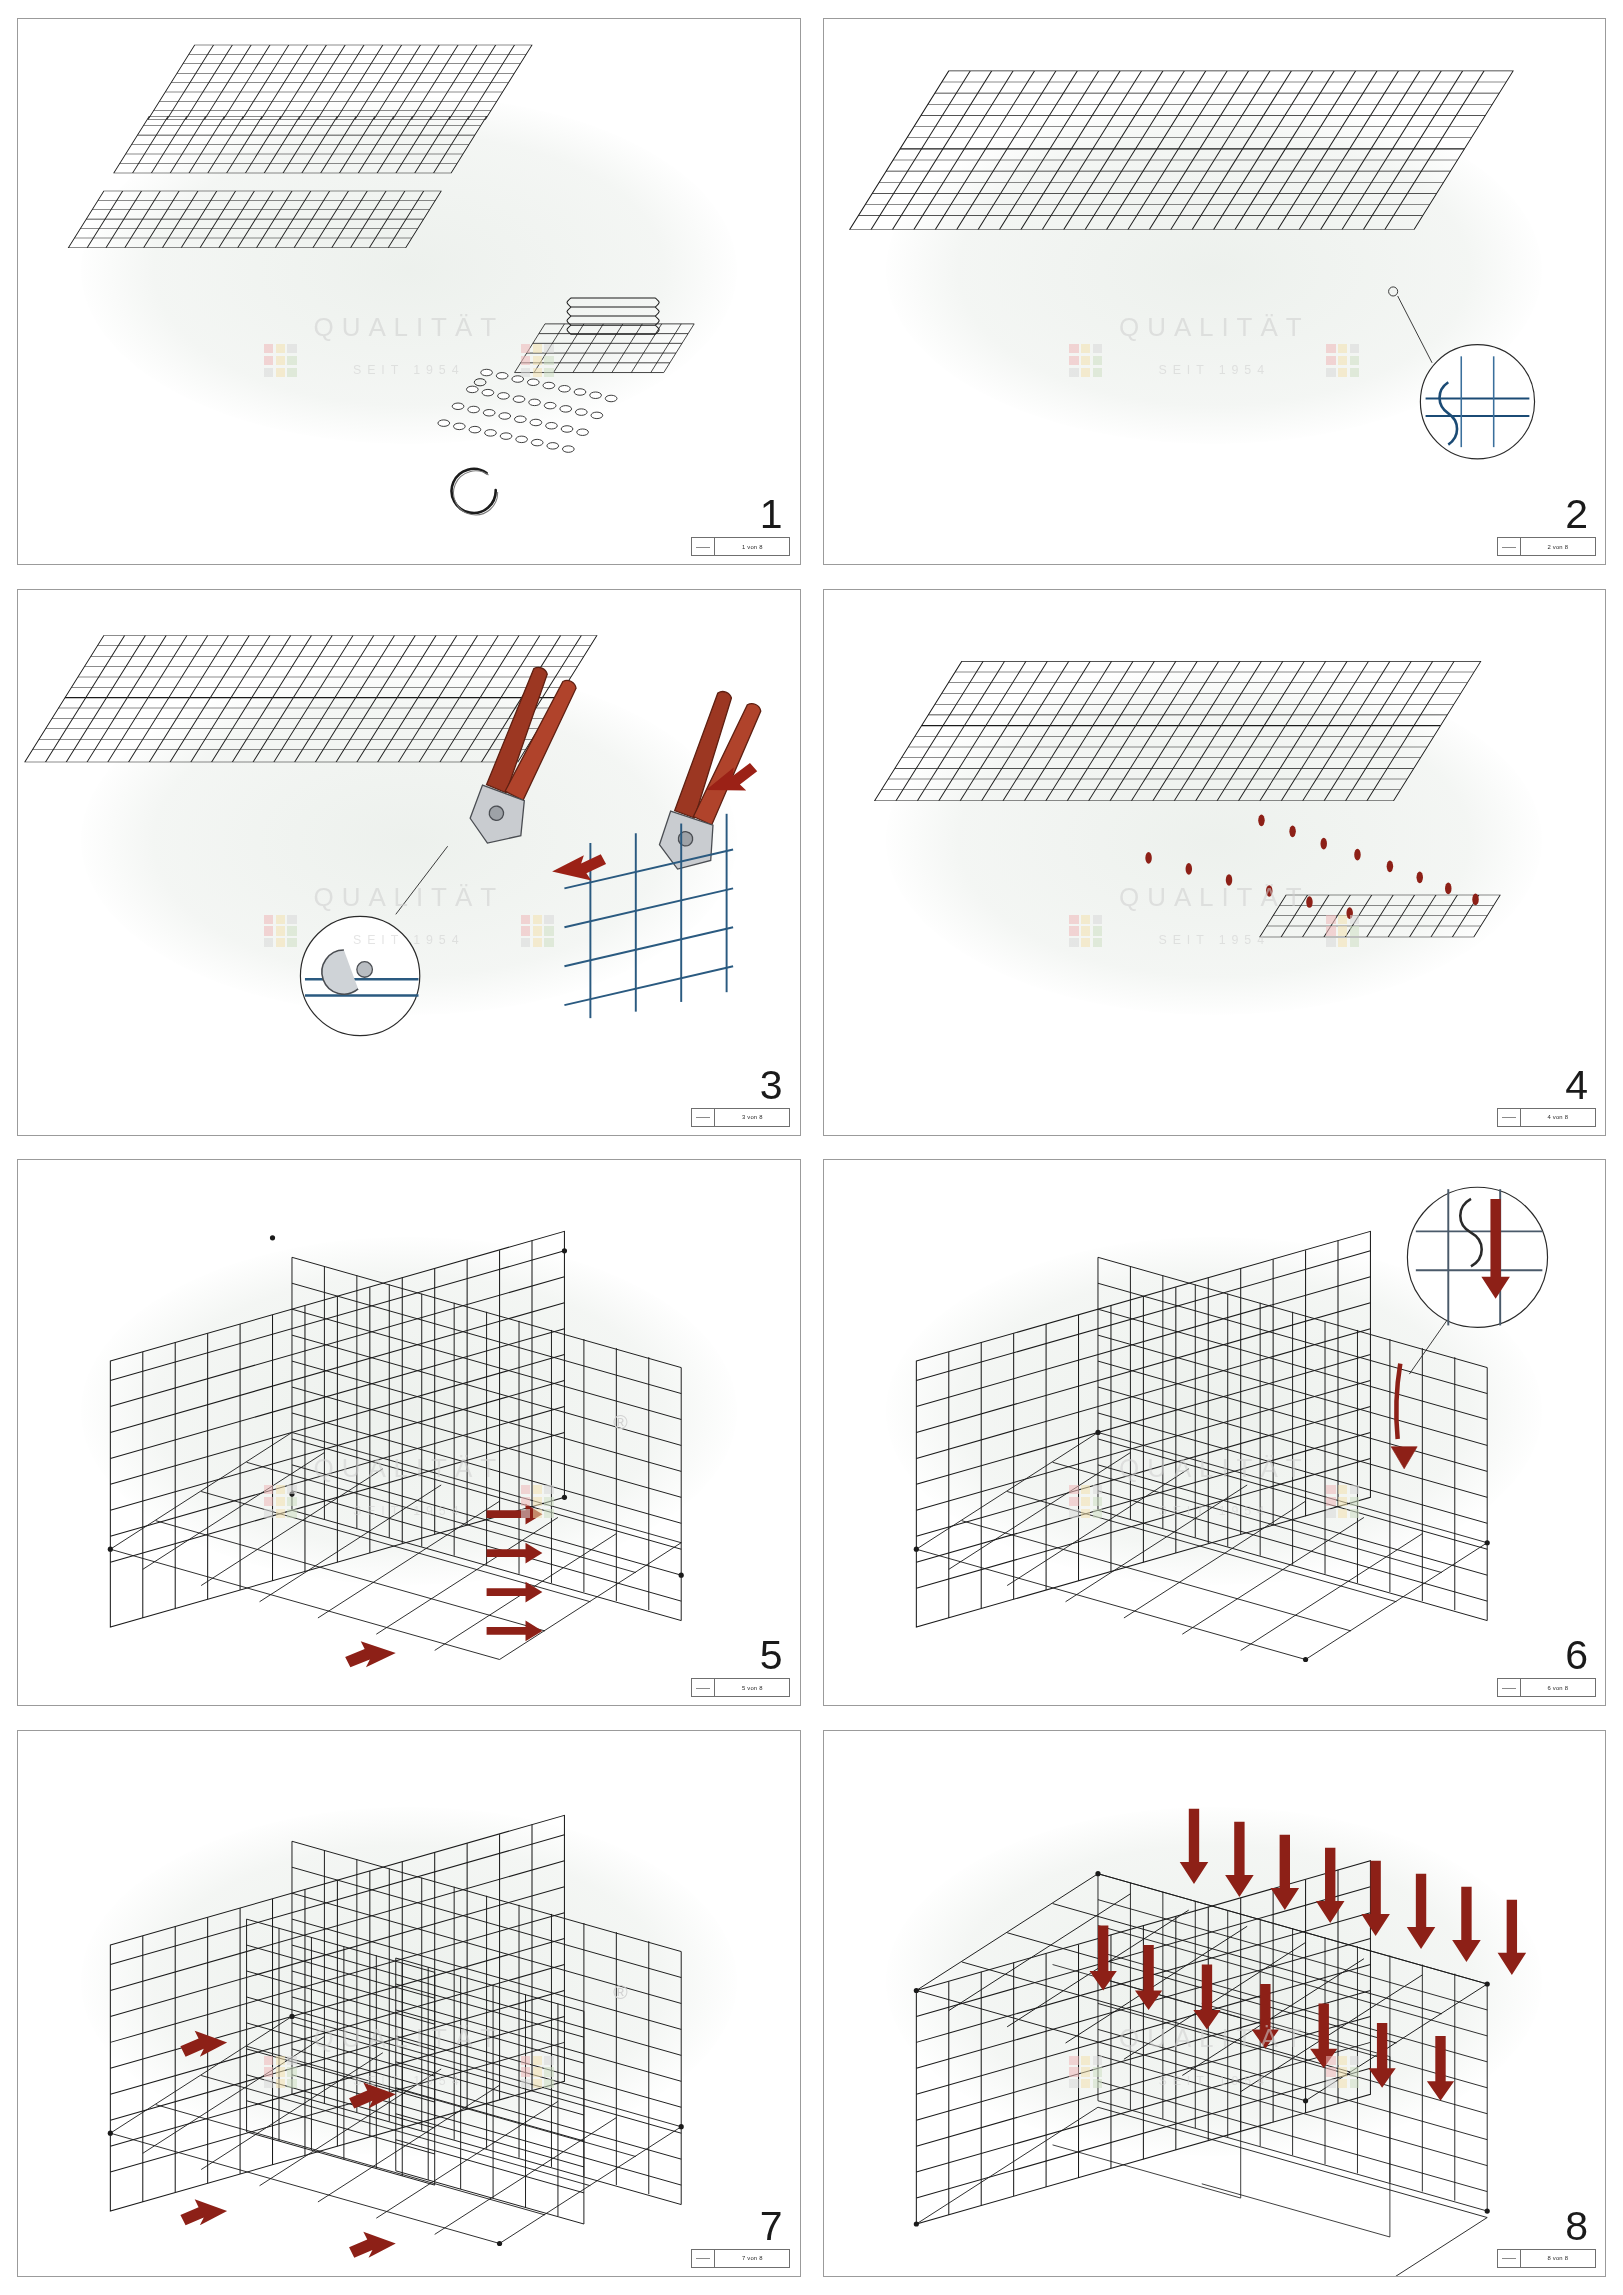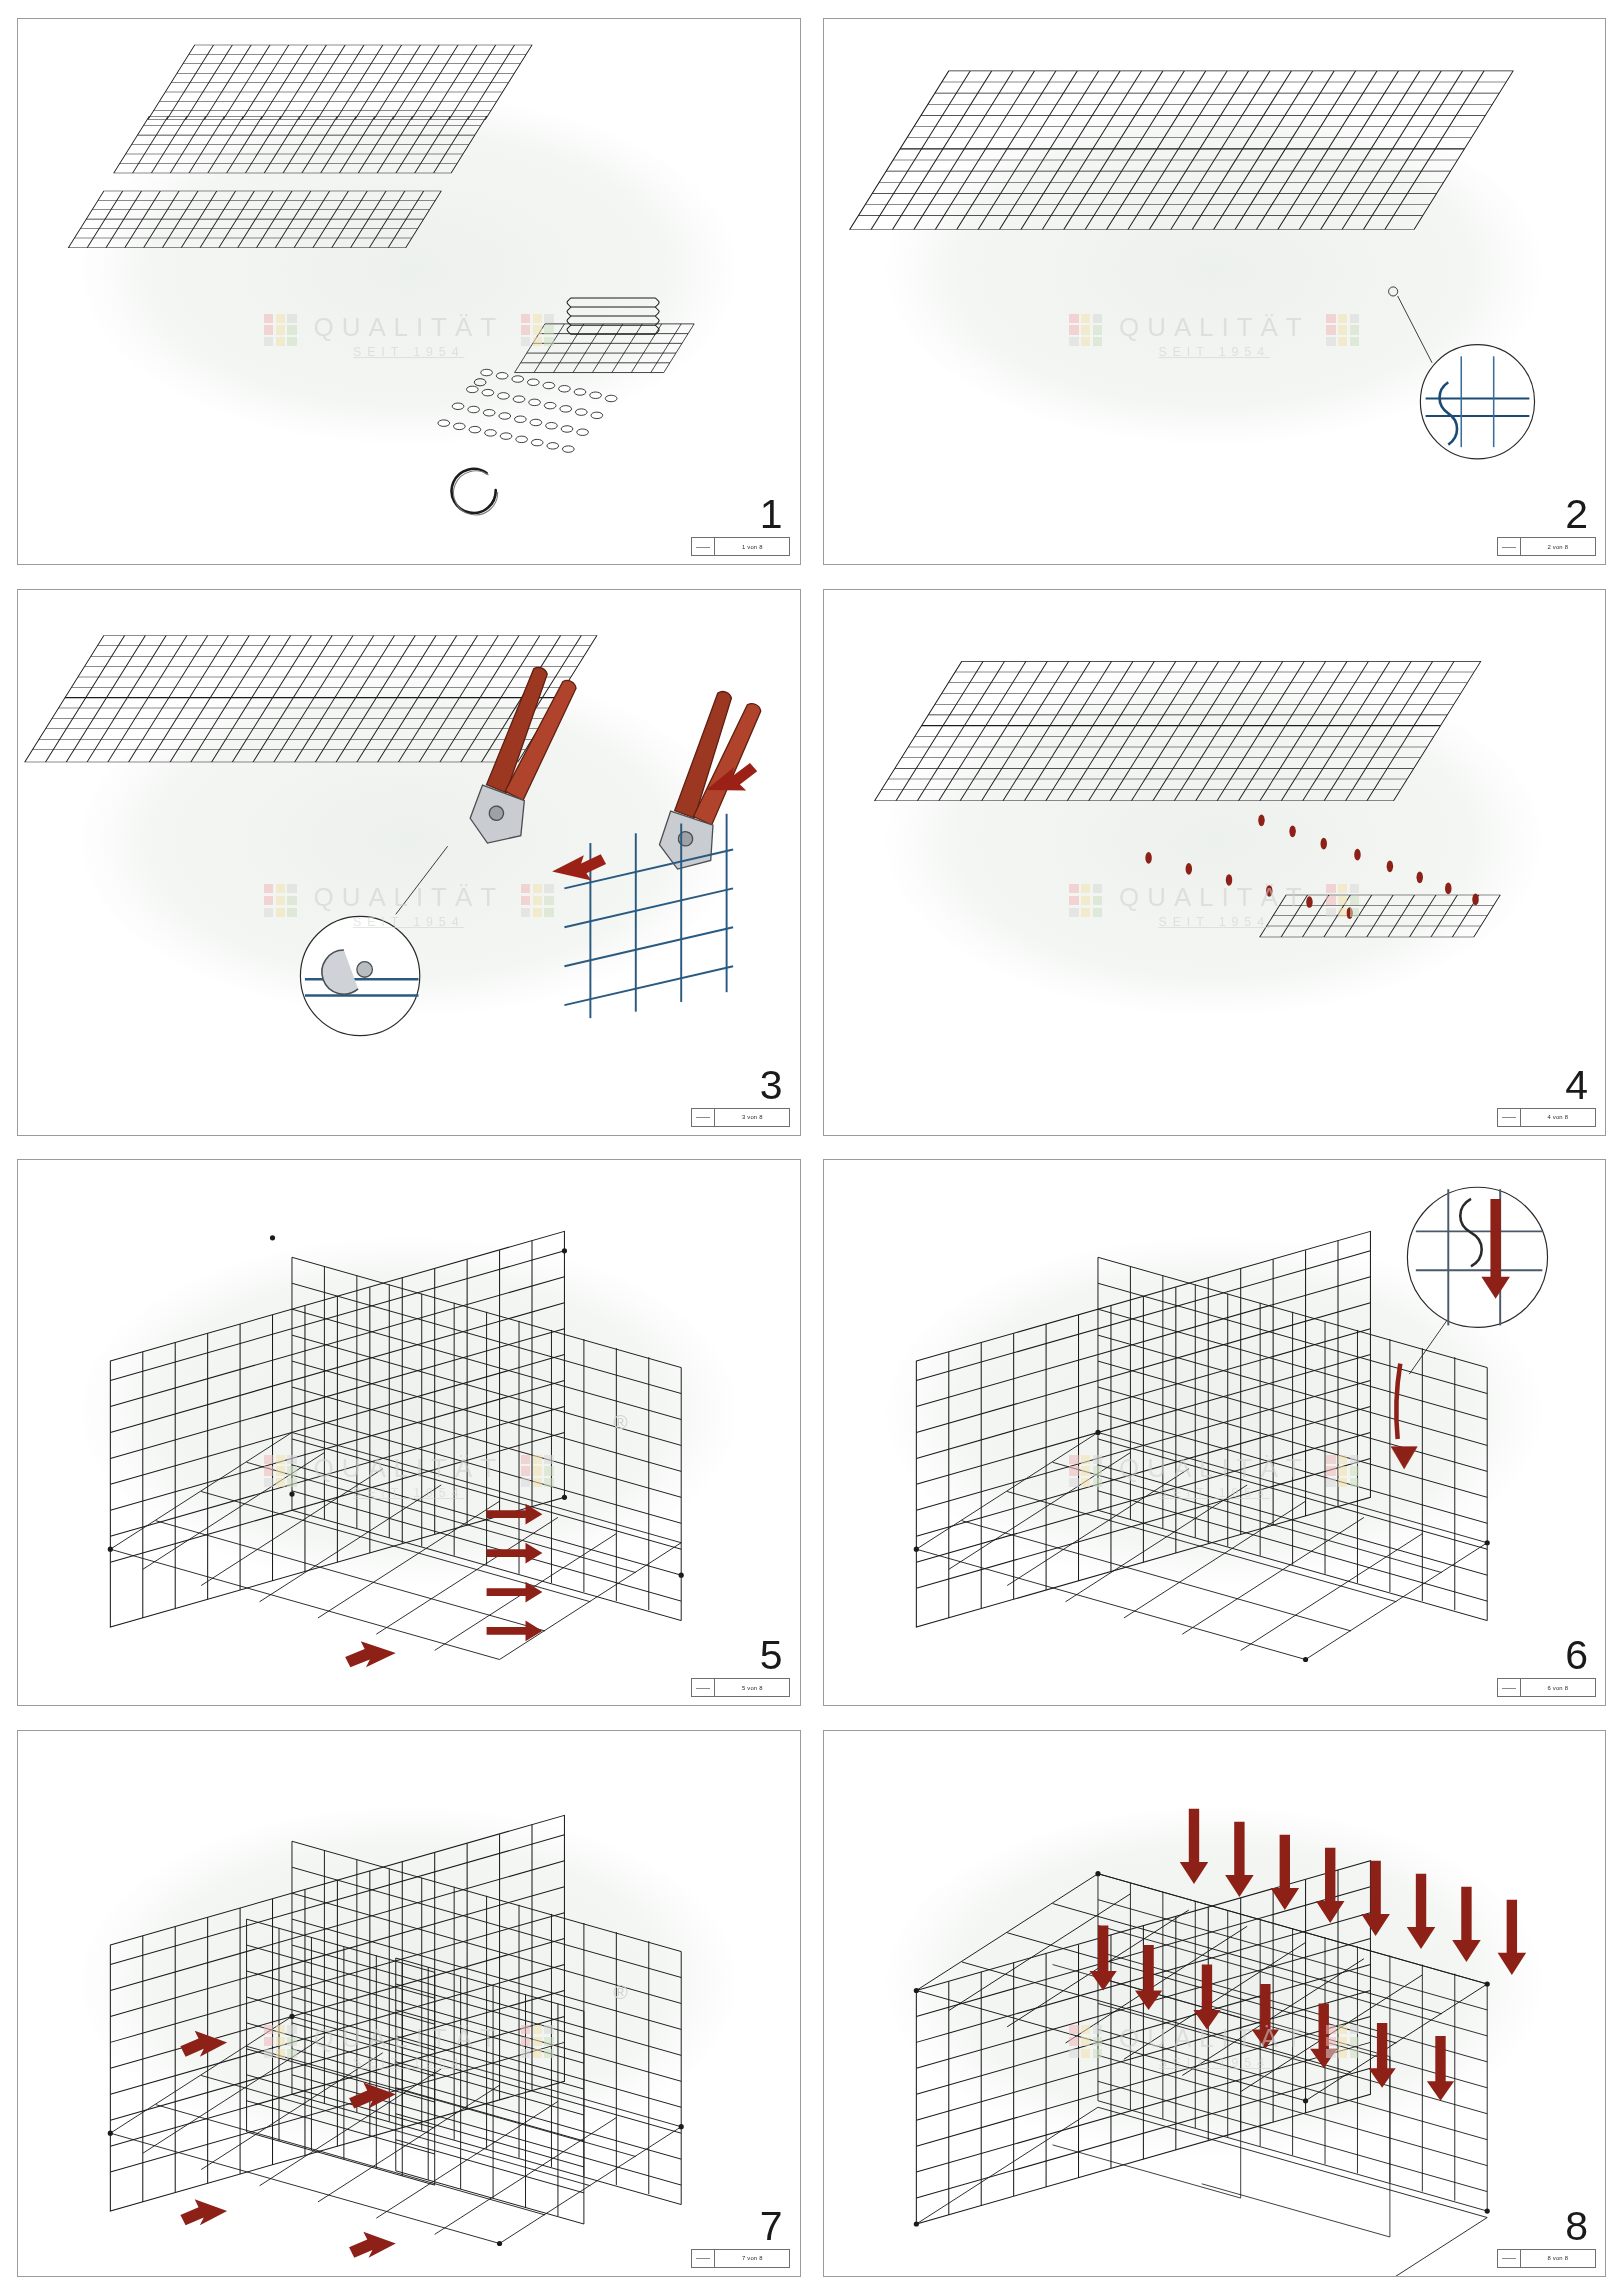--- a/index.html
+++ b/index.html
@@ -37,21 +37,21 @@
     border-radius:50%;
     background:radial-gradient(ellipse at 50% 50%, rgba(236,240,236,0.95) 0%, rgba(240,243,240,0.75) 55%, rgba(255,255,255,0) 72%);
     pointer-events:none;
   }
   
   .wm{
     position:absolute;
     left:0;right:0;
     top:54%;
     display:flex;
-    align-items:flex-start;
+    align-items:flex-end;
     justify-content:center;
     gap:17px;
     pointer-events:none;
     opacity:.55;
   }
   .wm-blocks{
     display:grid;
     grid-template-columns:repeat(3,9.2px);
     grid-template-rows:repeat(3,9.2px);
     gap:2.6px;
@@ -67,22 +67,21 @@
   .wm-main{
     font-size:26px;
     letter-spacing:7.9px;
     color:#cfcfcf;
     font-weight:400;
   }
   .wm-sub{
     font-size:12.4px;
     letter-spacing:5.9px;
     color:#cfcfcf;
-    margin-top:5px;
-    text-decoration:underline;
+    margin-top:23px;
   }
   .wm-reg{
     position:absolute;
     font-size:19.6px;color:#d2d2d2;
     right:22%;top:46%;
   }
   
   .step-no{
     position:absolute;
     right:17px;bottom:29px;

